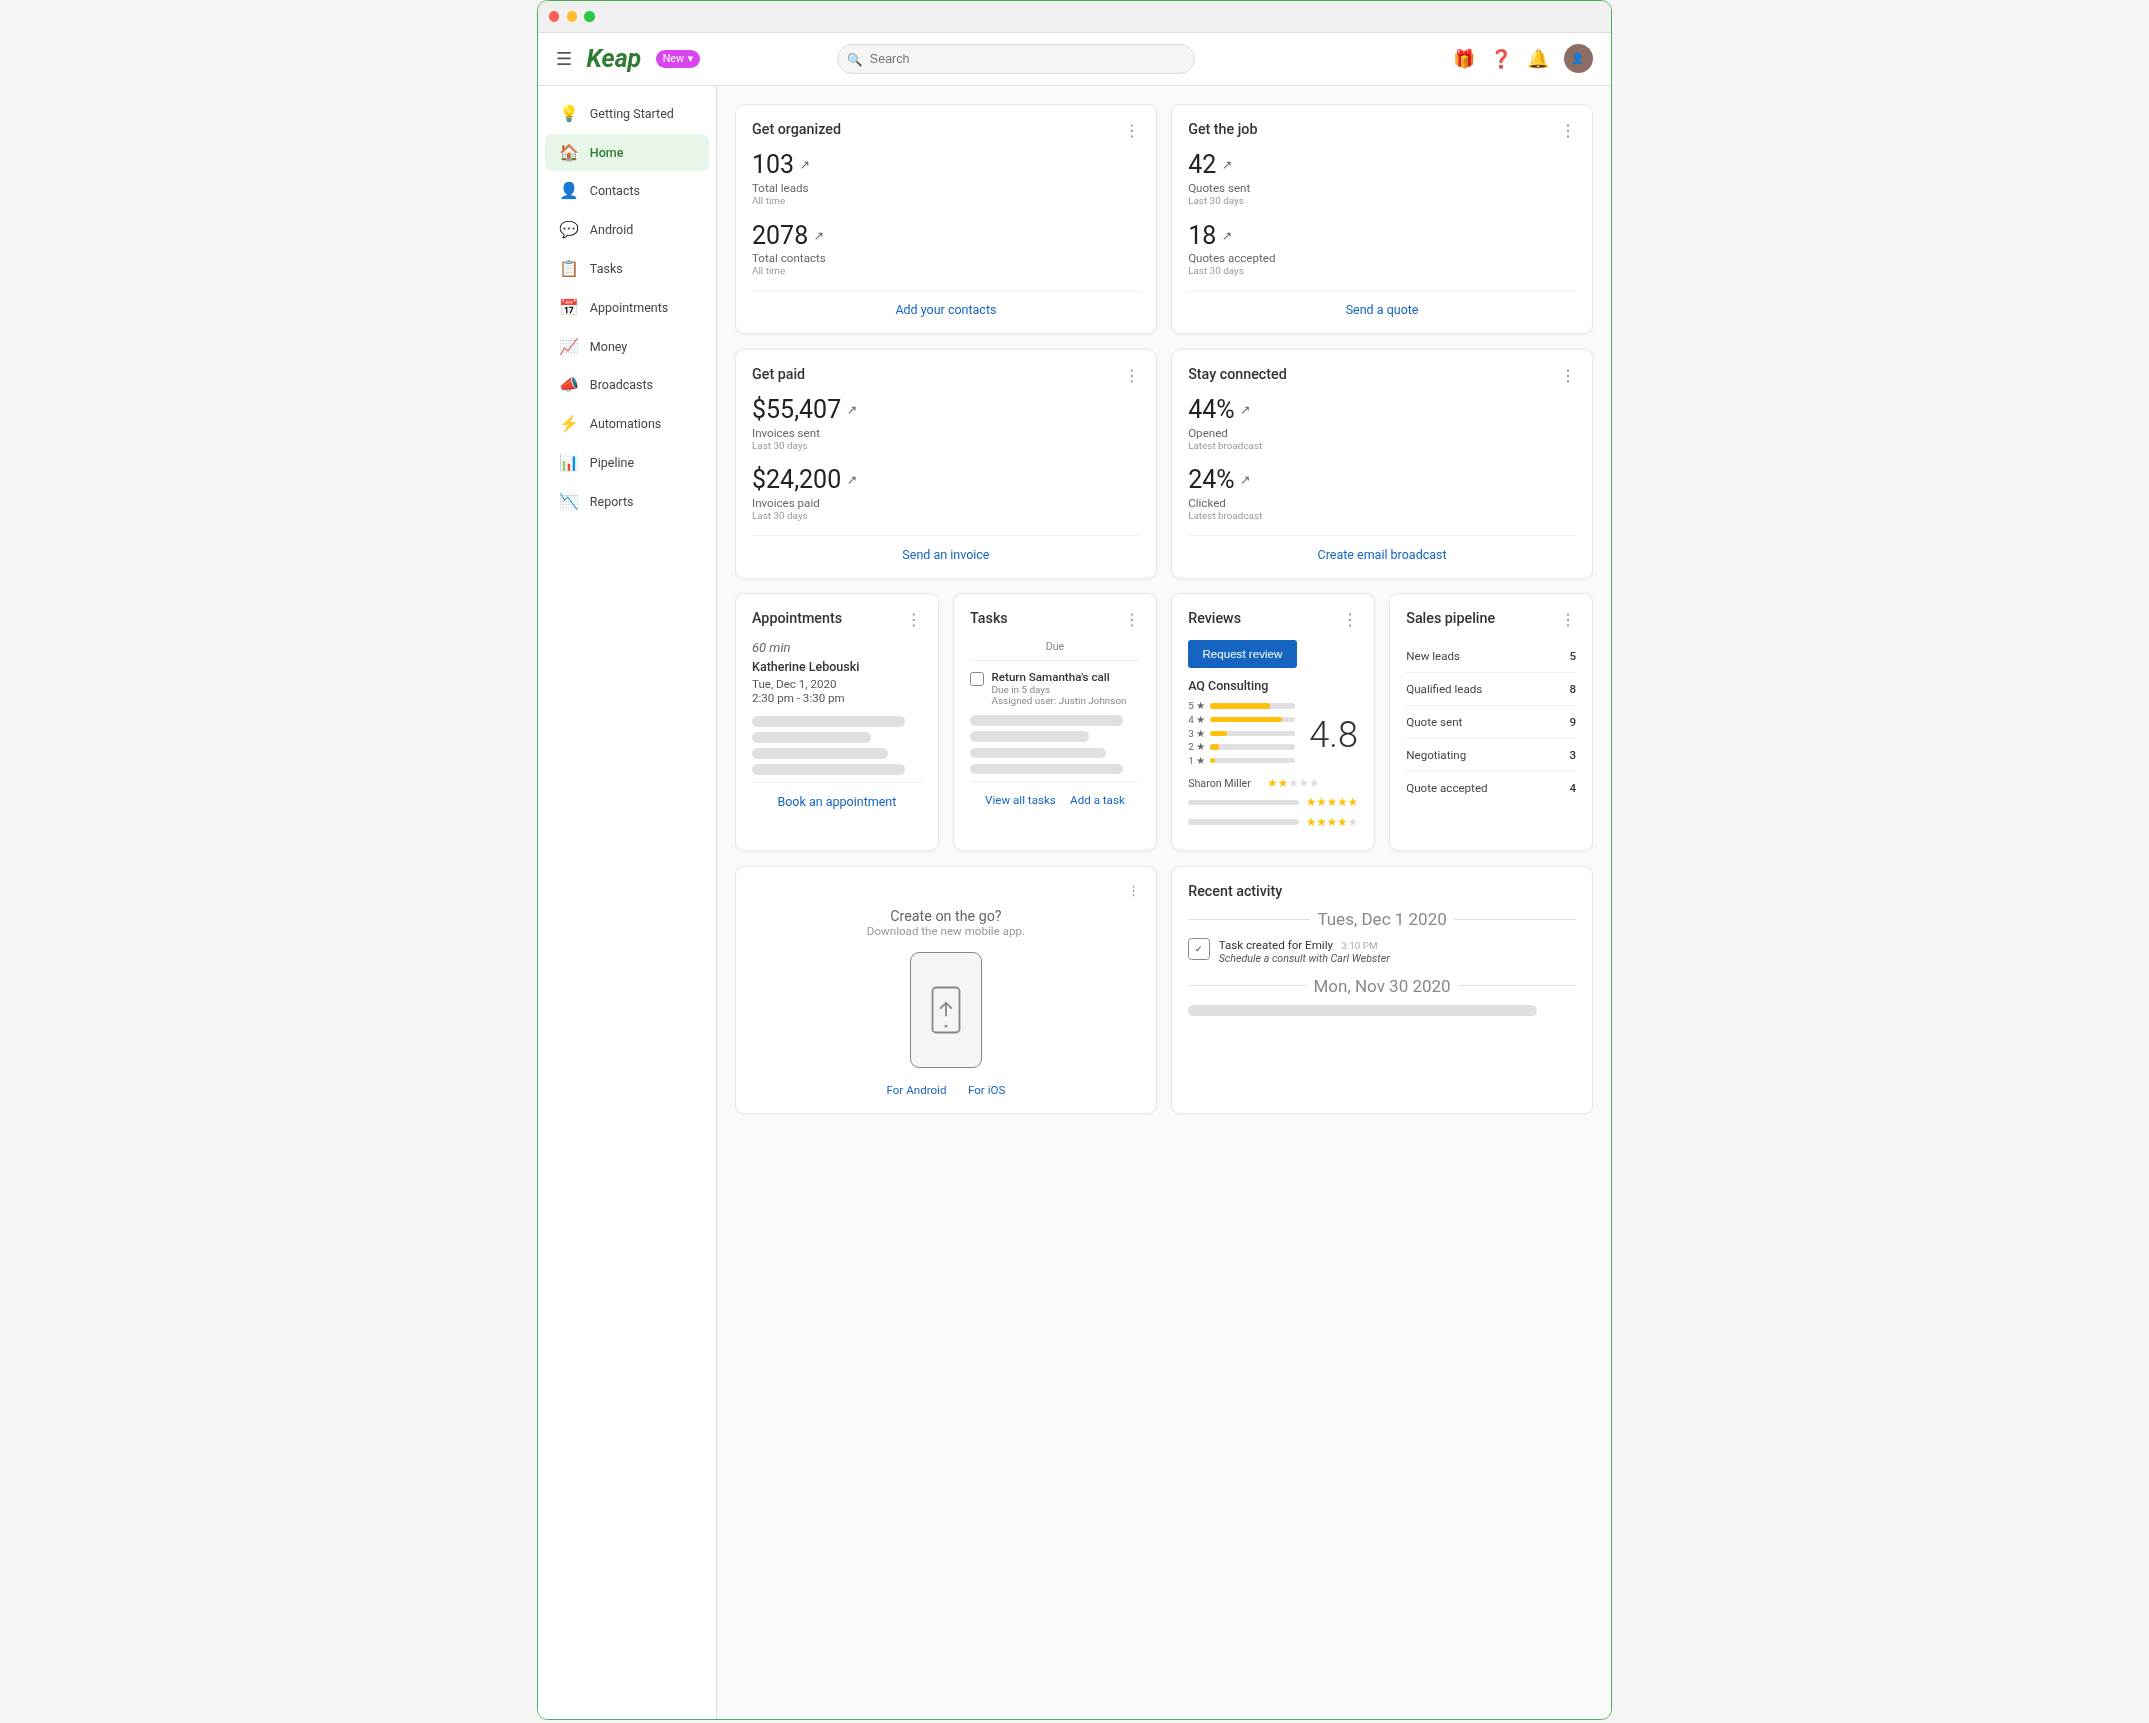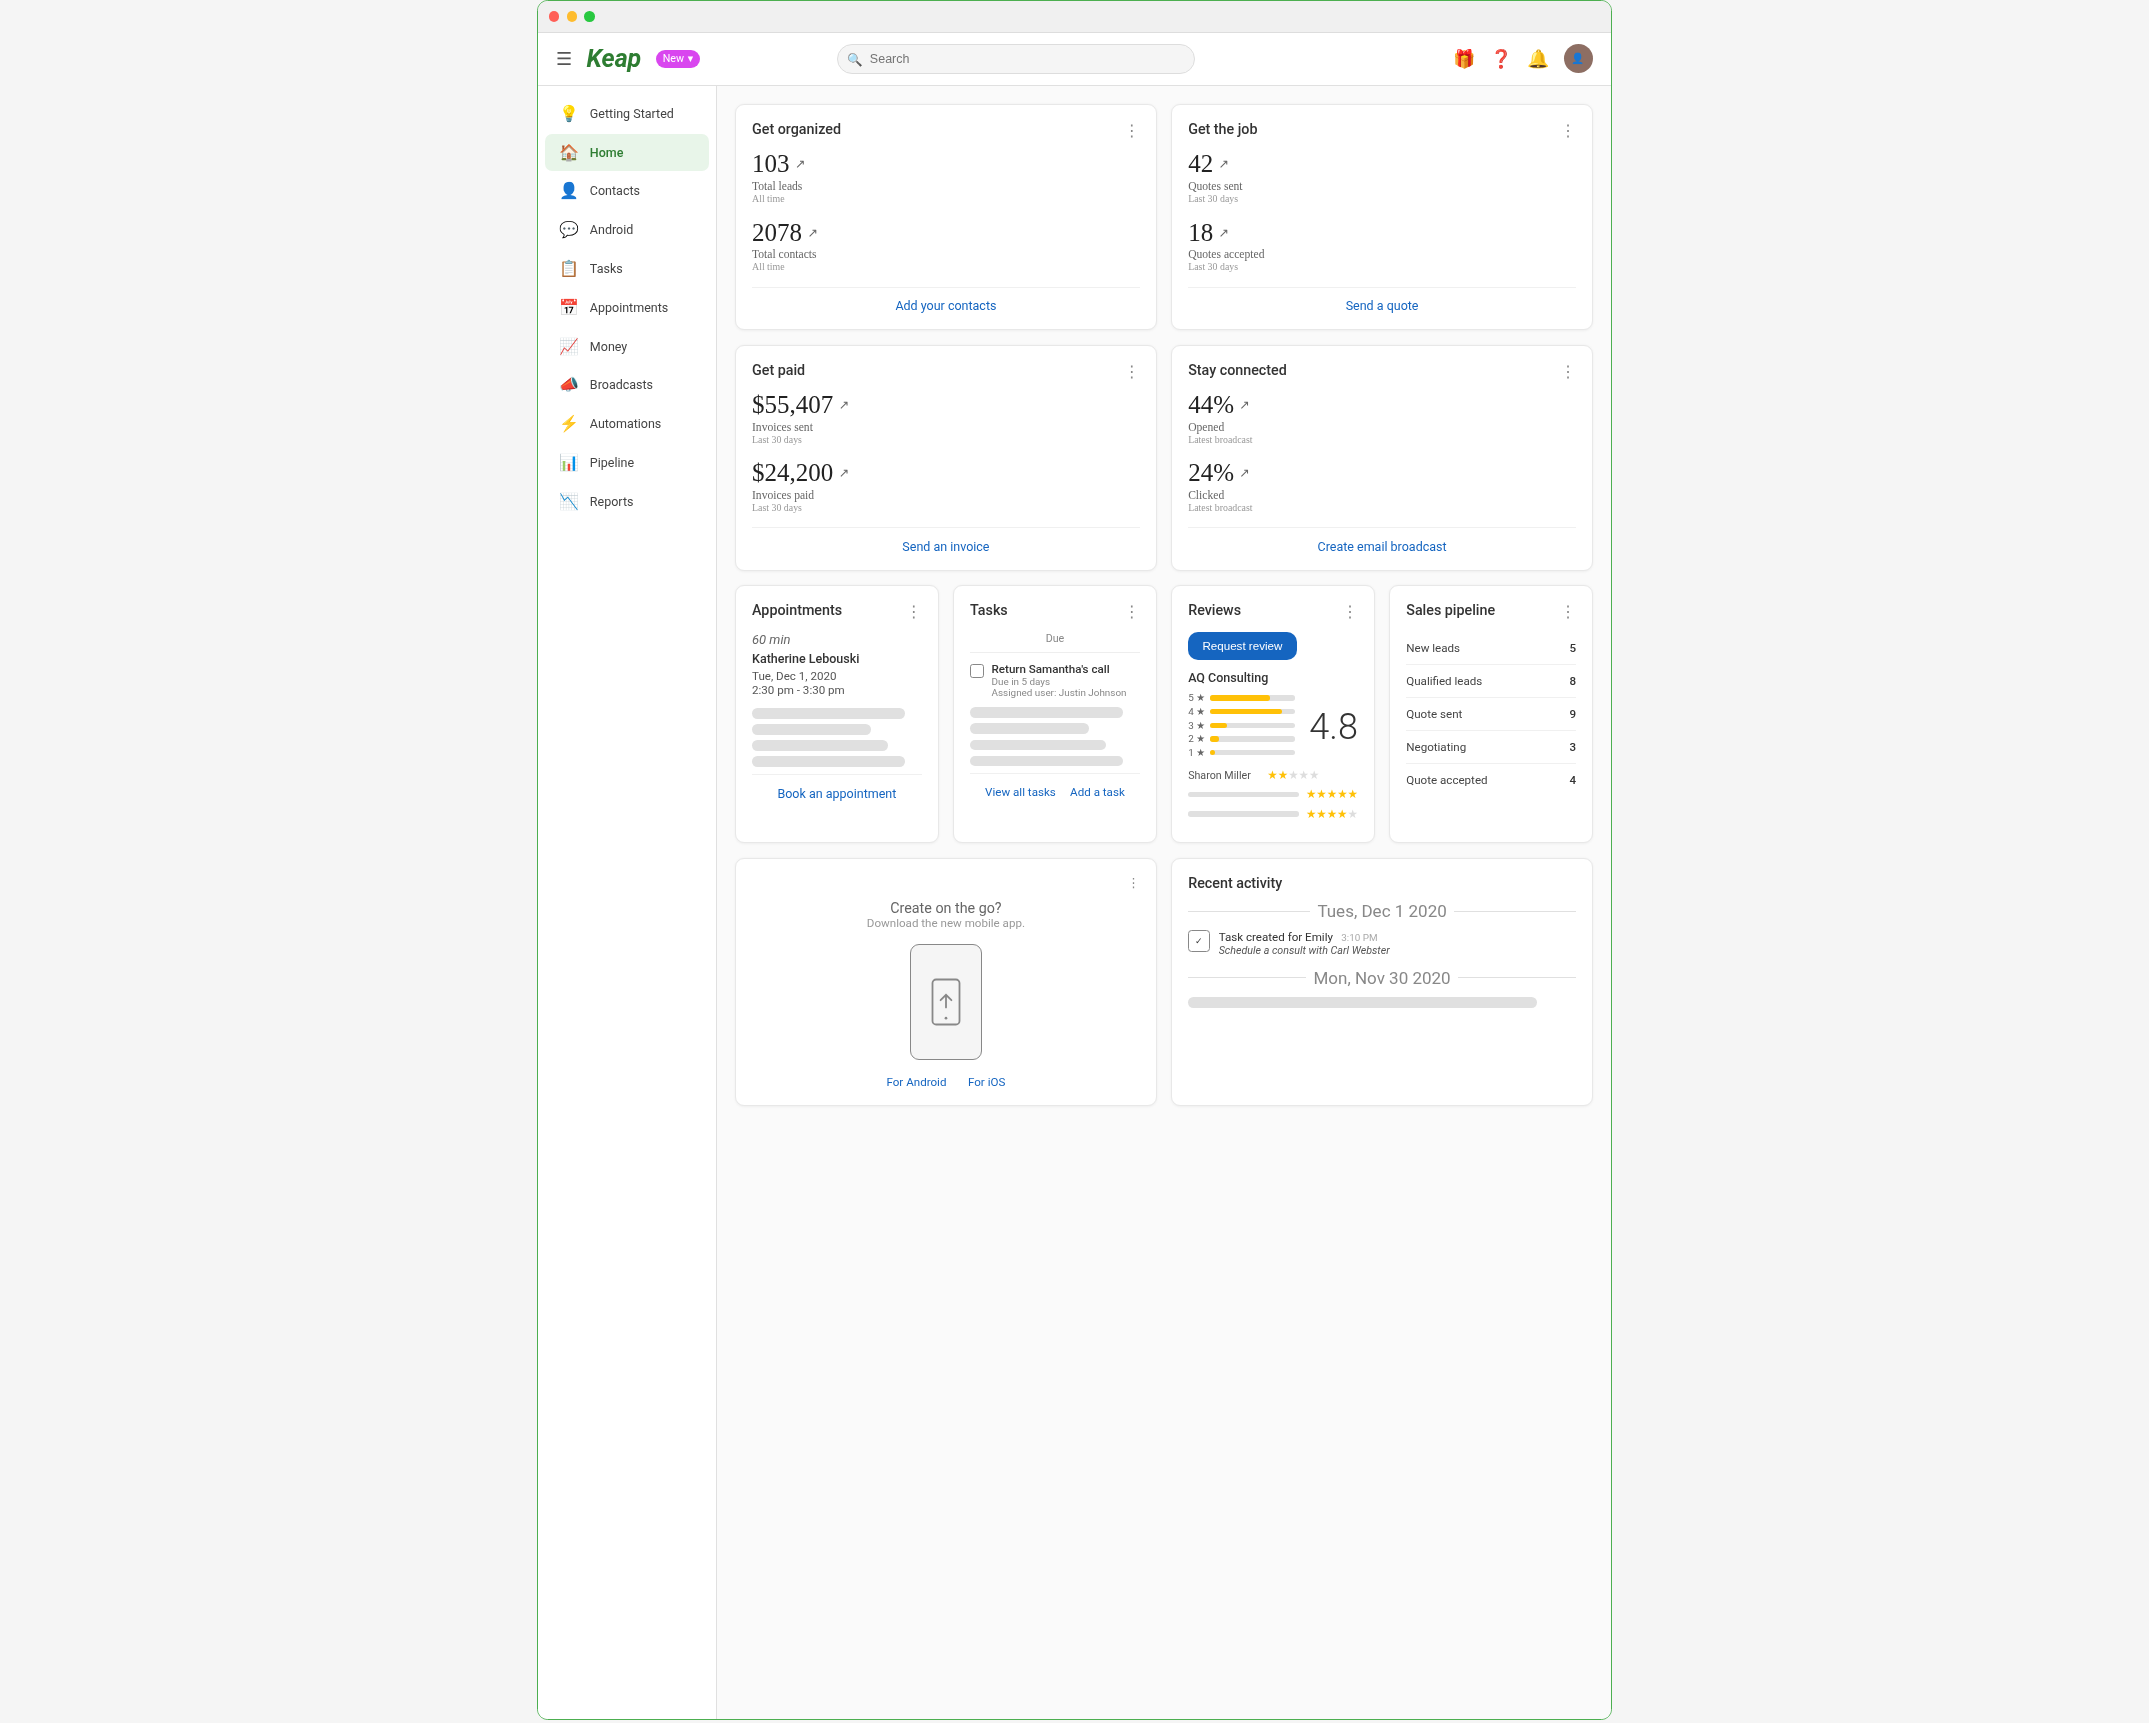--- a/index.html
+++ b/index.html
@@ -40,21 +40,21 @@
     
     
     .cards-grid { display: grid; grid-template-columns: repeat(2, 1fr); gap: 14.3px; margin-bottom: 14.3px; }
     .card { background: #fff; border-radius: 9px; padding: 16px; border: 0.9px solid #e8e8e8; box-shadow: 0 0.9px 2.7px rgba(0,0,0,0.05); }
     .card-header { display: flex; justify-content: space-between; align-items: flex-start; margin-bottom: 10.7px; }
     .card-title { font-size: 14.3px; font-weight: 500; color: #333; }
     .card-menu { color: #888; cursor: pointer; font-size: 16px; }
     .stat-value { font-size: 25px; font-weight: 400; color: #222; display: flex; align-items: center; gap: 5.4px; }
     .stat-label { font-size: 11.6px; color: #666; margin-top: 1.8px; }
     .stat-sublabel { font-size: 9.9px; color: #999; }
-    .stat-section { margin-bottom: 14.3px; font-family: Liberation Serif, serif; }
+    .stat-section { margin-bottom: 14.3px; }
     .card-link { color: #1565c0; font-size: 12.5px; cursor: pointer; text-align: center; padding-top: 10.7px; border-top: 0.9px solid #f0f0f0; margin-top: 7.2px; }
     .ext-icon { font-size: 12.5px; color: #666; }
     
     
     .cards-grid-2 { display: grid; grid-template-columns: 1fr 1fr 1fr 1fr; gap: 14.3px; margin-bottom: 14.3px; }
     
     
     .appt-info { margin-bottom: 10.7px; }
     .appt-duration { color: #666; font-size: 13px; font-style: italic; }
     .appt-name { font-weight: 500; font-size: 12.5px; margin: 3.6px 0; }
@@ -67,21 +67,21 @@
     
     .task-due { text-align: center; font-size: 10.7px; color: #888; border-bottom: 0.9px solid #eee; padding-bottom: 7.2px; margin-bottom: 9px; }
     .task-item { display: flex; gap: 7.2px; margin-bottom: 9px; }
     .task-checkbox { width: 14.3px; height: 14.3px; border: 1.3px solid #888; border-radius: 2.7px; flex-shrink: 0; margin-top: 1.8px; }
     .task-title { font-size: 11.6px; font-weight: 500; }
     .task-meta { font-size: 9.9px; color: #888; }
     .task-links { display: flex; gap: 14.3px; justify-content: center; padding-top: 10.7px; border-top: 0.9px solid #f0f0f0; margin-top: 7.2px; }
     .task-link { color: #1565c0; font-size: 11.6px; cursor: pointer; }
     
     
-    .review-btn { background: #1565c0; color: #fff; border: none; border-radius: 10px; padding: 7.2px 14.3px; font-size: 11.6px; cursor: pointer; margin-bottom: 10.7px; }
+    .review-btn { background: #1565c0; color: #fff; border: none; border-radius: 3px; padding: 7.2px 14.3px; font-size: 11.6px; cursor: pointer; margin-bottom: 10.7px; }
     .review-company { font-weight: 500; font-size: 12.5px; margin-bottom: 7.2px; }
     .rating-display { display: flex; align-items: center; gap: 14.3px; margin-bottom: 7.2px; }
     .rating-bars { flex: 1; }
     .rating-row { display: flex; align-items: center; gap: 5.4px; margin-bottom: 2.7px; font-size: 9.9px; color: #666; }
     .rating-bar-bg { flex: 1; height: 5.4px; background: #e0e0e0; border-radius: 2.7px; }
     .rating-bar-fill { height: 5.4px; border-radius: 2.7px; }
     .rating-score { font-size: 36px; font-weight: 300; color: #333; }
     .stars { color: #ffc107; font-size: 11.6px; }
     .reviewer-row { display: flex; align-items: center; gap: 7.2px; margin-bottom: 5.4px; }
     .reviewer-name { font-size: 10.7px; color: #555; width: 72px; }

